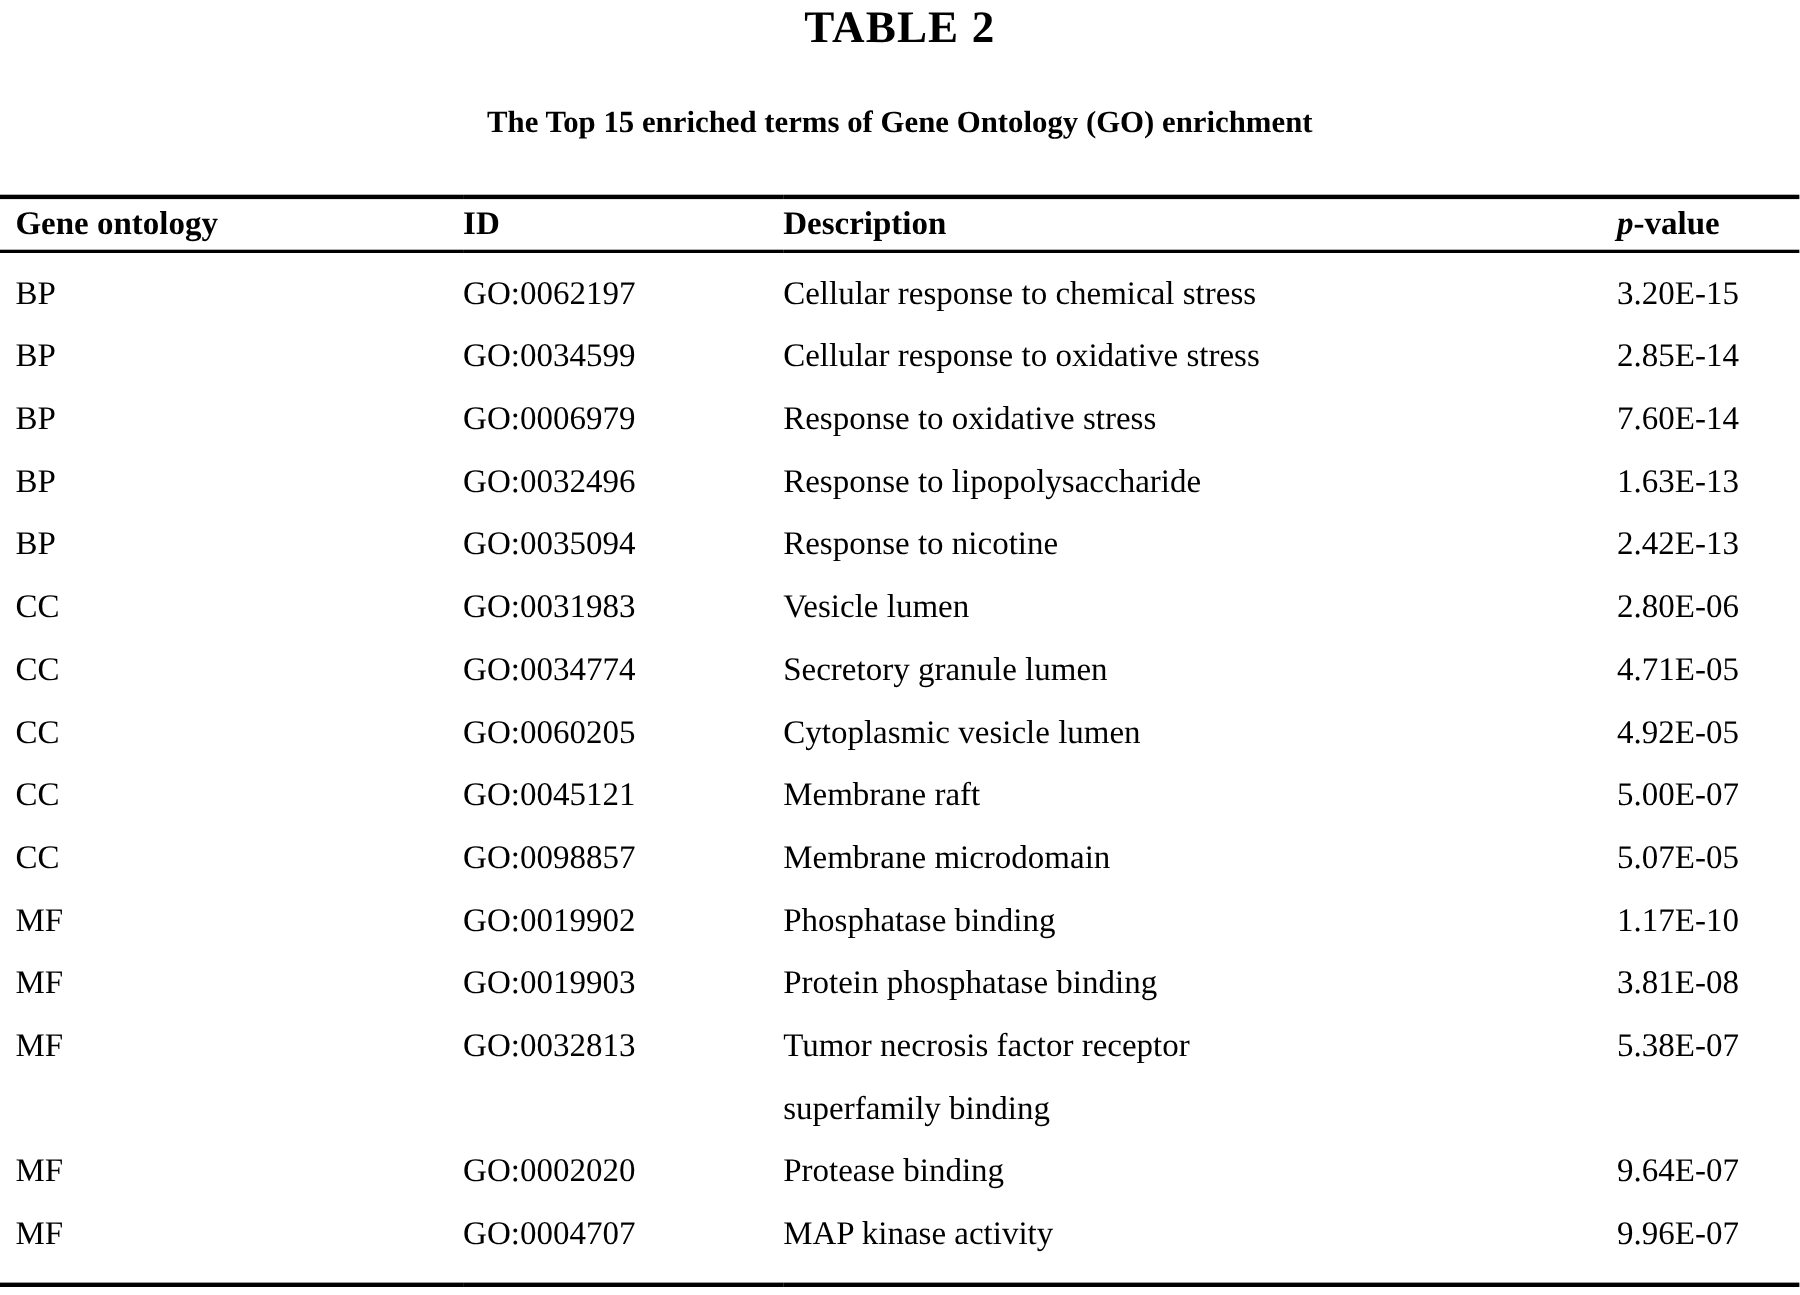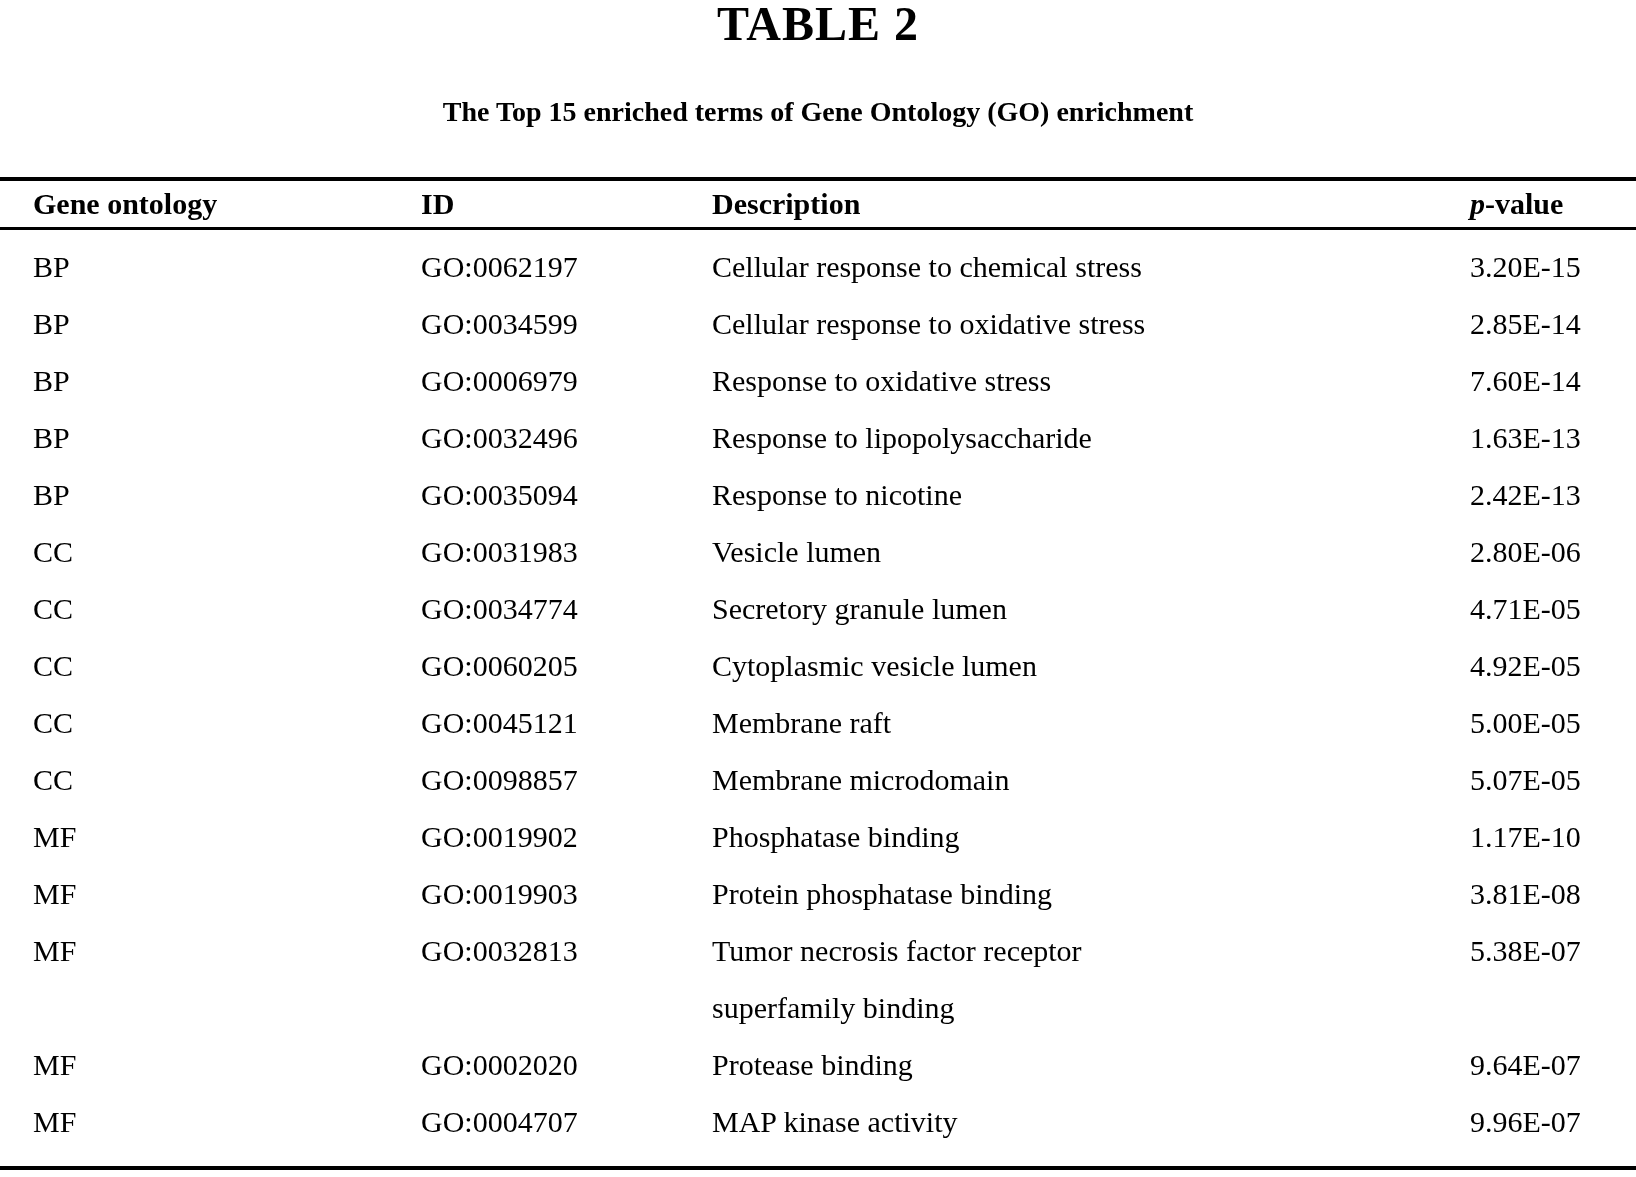--- a/index.html
+++ b/index.html
@@ -10,21 +10,21 @@
   }
   body {
     width: 1636px;
     height: 1177px;
     font-family: "Liberation Serif", "DejaVu Serif", serif;
     overflow: hidden;
   }
   .caption-label {
     text-align: center;
     font-weight: bold;
-    font-size: 48px;
+    font-size: 41px;
     line-height: 44px;
     margin-top: 2px;
     letter-spacing: 1px;
   }
   .table-title {
     text-align: center;
     font-weight: bold;
     font-size: 28px;
     line-height: 44px;
     margin-top: 44px;
@@ -56,21 +56,21 @@
   tbody td {
     padding: 0;
     line-height: 57px;
     vertical-align: top;
     text-align: left;
     white-space: nowrap;
     margin-left: 25px;
   }
   tbody td.desc { white-space: pre-line; }
 
-  th:first-child, td:first-child { padding-left: 33px; }
+  th:first-child, td:first-child { padding-left: 14px; }
   td.pval, th.pval { padding-right: 2px; white-space: nowrap; }
 
   tbody tr:first-child td { padding-top: 8px; }
   tbody tr:last-child td {
     padding-bottom: 16px;
     border-bottom: 4px solid #000000;
   }
 </style>
 </head>
 <body>
@@ -142,21 +142,21 @@
       <tr>
         <td>CC</td>
         <td>GO:0060205</td>
         <td class="desc">Cytoplasmic vesicle lumen</td>
         <td class="pval">4.92E-05</td>
       </tr>
       <tr>
         <td>CC</td>
         <td>GO:0045121</td>
         <td class="desc">Membrane raft</td>
-        <td class="pval">5.00E-05</td>
+        <td class="pval">5.00E-07</td>
       </tr>
       <tr>
         <td>CC</td>
         <td>GO:0098857</td>
         <td class="desc">Membrane microdomain</td>
         <td class="pval">5.07E-05</td>
       </tr>
       <tr>
         <td>MF</td>
         <td>GO:0019902</td>

